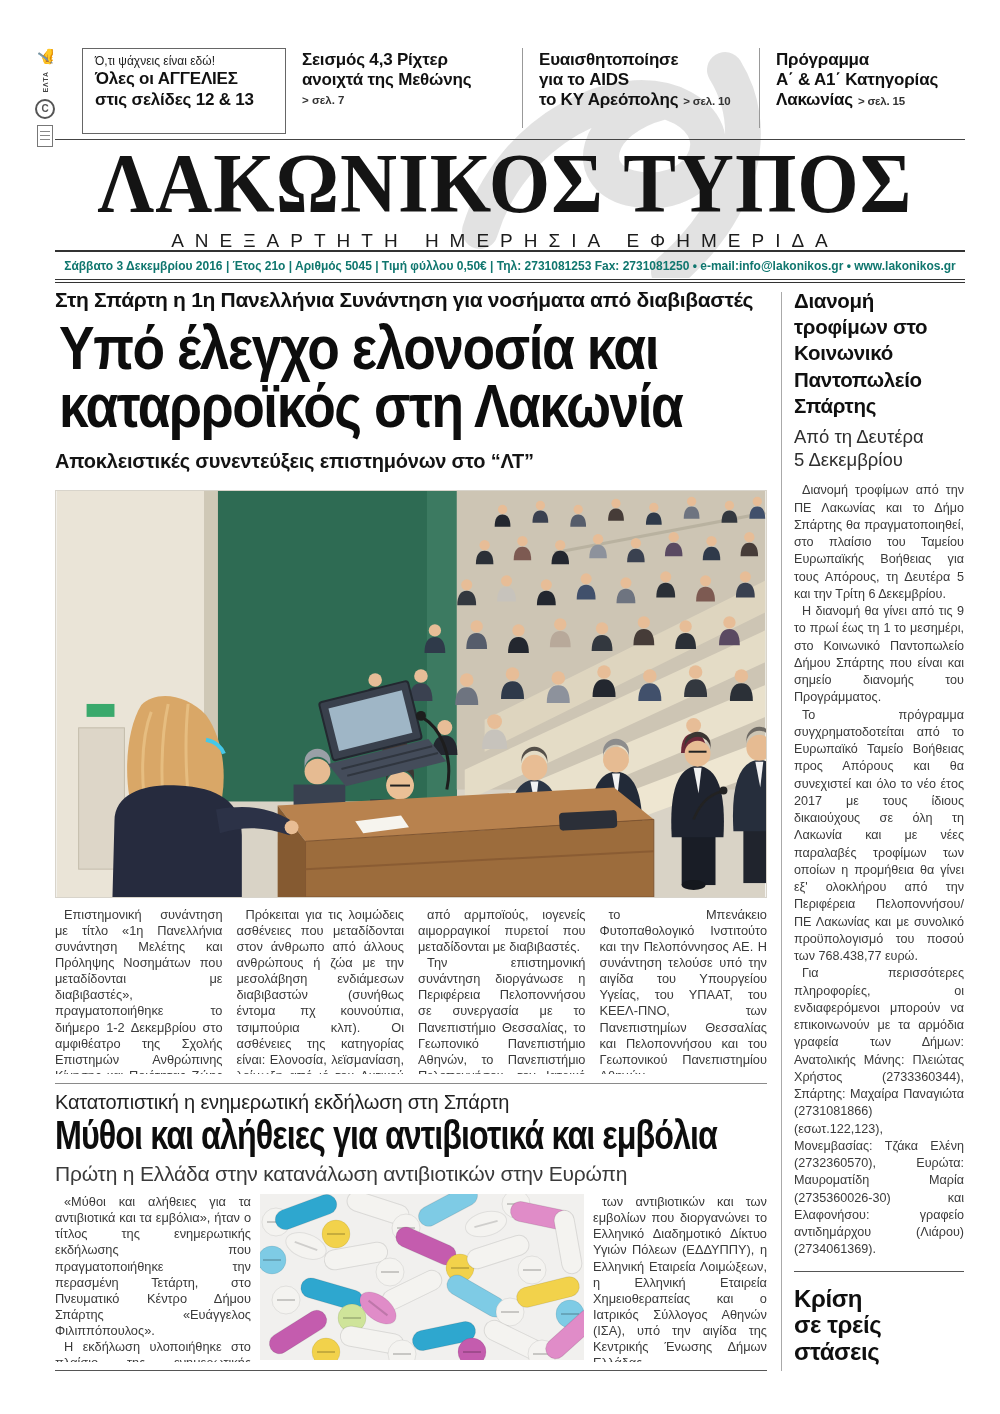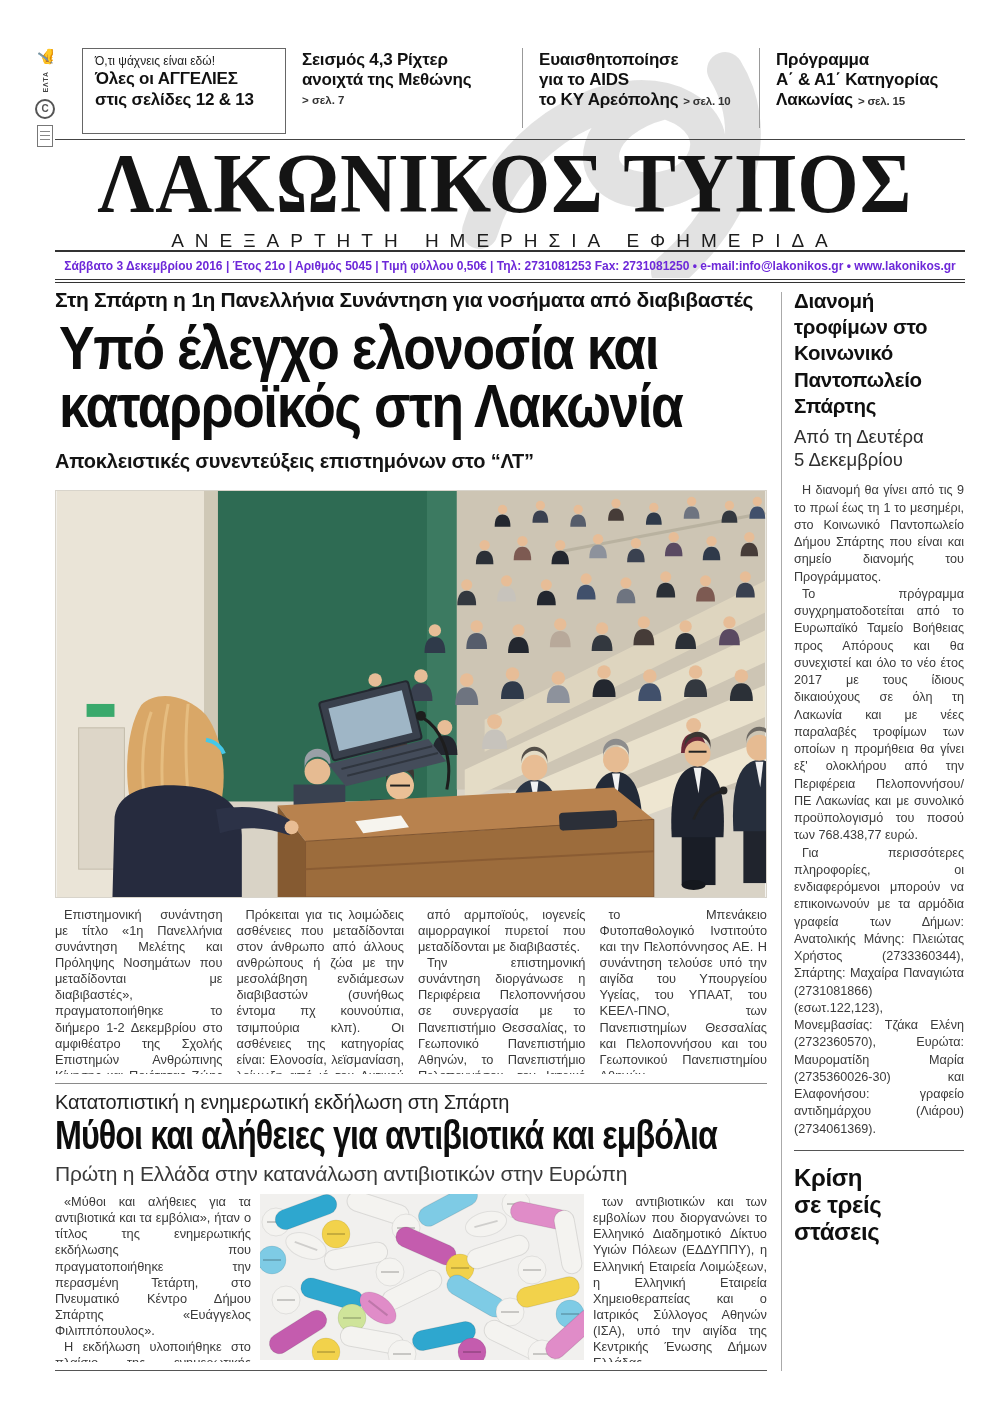--- a/index.html
+++ b/index.html
@@ -31,21 +31,21 @@
   .header-rule{ position:absolute; left:55px; top:139px; width:910px; border-top:1px solid #444; }
   
   .masthead{ position:absolute; left:45px; top:142px; width:920px; text-align:center; }
   .masthead h1{
     font-family:"Liberation Serif", serif; font-weight:bold; font-size:79px;
     letter-spacing:1px; line-height:1; white-space:nowrap; color:#141414;
     transform:scale(1,1.06); transform-origin:center top;
   }
   .masthead .sub{ margin-top:9px; font-size:19px; letter-spacing:11px; color:#1c1c1c; }
   .dateline-wrap{ position:absolute; left:55px; top:250px; width:910px; border-top:2px solid #333; border-bottom:4px double #333; padding:4px 0 5px; text-align:center; }
-  .dateline{ font-size:12px; font-weight:bold; color:#6d28d9; }
+  .dateline{ font-size:12px; font-weight:bold; color:#0f766e; }
   
   .content{ position:absolute; left:55px; top:288px; width:910px; display:flex; }
   .main{ width:712px; flex:none; }
   .content .divider{ width:1px; background:#aaa; margin:4px 0 0 14px; flex:none; }
   .sidebar{ width:170px; margin-left:12px; flex:none; }
   
   .kicker{ font-size:21px; font-weight:bold; letter-spacing:-.3px; line-height:1.15; color:#111; }
   .headline1{ margin:7px 4px 6px; }
   .headline1 span{ display:block; font-size:55px; font-weight:bold; letter-spacing:-1.5px; line-height:1.06; color:#0d0d0d; transform:scale(.97,1.12); transform-origin:left center; }
   .subhead1{ font-size:20px; font-weight:bold; letter-spacing:-.2px; margin:14px 0 17px; color:#141414; }
@@ -397,20 +397,21 @@
 
       <div class="divider"></div>
 
       <div class="sidebar">
         <div class="sb-title">Διανομή τροφίμων στο Κοινωνικό Παντοπωλείο Σπάρτης</div>
         <div class="sb-subtitle">
           <div>Από τη Δευτέρα</div>
           <div>5 Δεκεμβρίου</div>
         </div>
         <div class="sb-body">
+          <p>Διανομή τροφίμων από την ΠΕ Λακωνίας και το Δήμο Σπάρτης θα πραγματοποιηθεί, στο πλαίσιο του Ταμείου Ευρωπαϊκής Βοήθειας για τους Απόρους, τη Δευτέρα 5 και την Τρίτη 6 Δεκεμβρίου.</p>
           <p>Η διανομή θα γίνει από τις 9 το πρωί έως τη 1 το μεσημέρι, στο Κοινωνικό Παντοπωλείο Δήμου Σπάρτης που είναι και σημείο διανομής του Προγράμματος.</p>
           <p>Το πρόγραμμα συγχρηματοδοτείται από το Ευρωπαϊκό Ταμείο Βοήθειας προς Απόρους και θα συνεχιστεί και όλο το νέο έτος 2017 με τους ίδιους δικαιούχους σε όλη τη Λακωνία και με νέες παραλαβές τροφίμων των οποίων η προμήθεια θα γίνει εξ' ολοκλήρου από την Περιφέρεια Πελοποννήσου/ΠΕ Λακωνίας και με συνολικό προϋπολογισμό του ποσού των 768.438,77 ευρώ.</p>
           <p>Για περισσότερες πληροφορίες, οι ενδιαφερόμενοι μπορούν να επικοινωνούν με τα αρμόδια γραφεία των Δήμων: Ανατολικής Μάνης: Πλειώτας Χρήστος (2733360344), Σπάρτης: Μαχαίρα Παναγιώτα (2731081866) (εσωτ.122,123), Μονεμβασίας: Τζάκα Ελένη (2732360570), Ευρώτα: Μαυροματίδη Μαρία (2735360026-30) και Ελαφονήσου: γραφείο αντιδημάρχου (Λιάρου) (2734061369).</p>
         </div>
 
         <div class="sb-rule"></div>
 
         <div>
           <div class="sb-teaser-title">
             <div>Κρίση</div>

